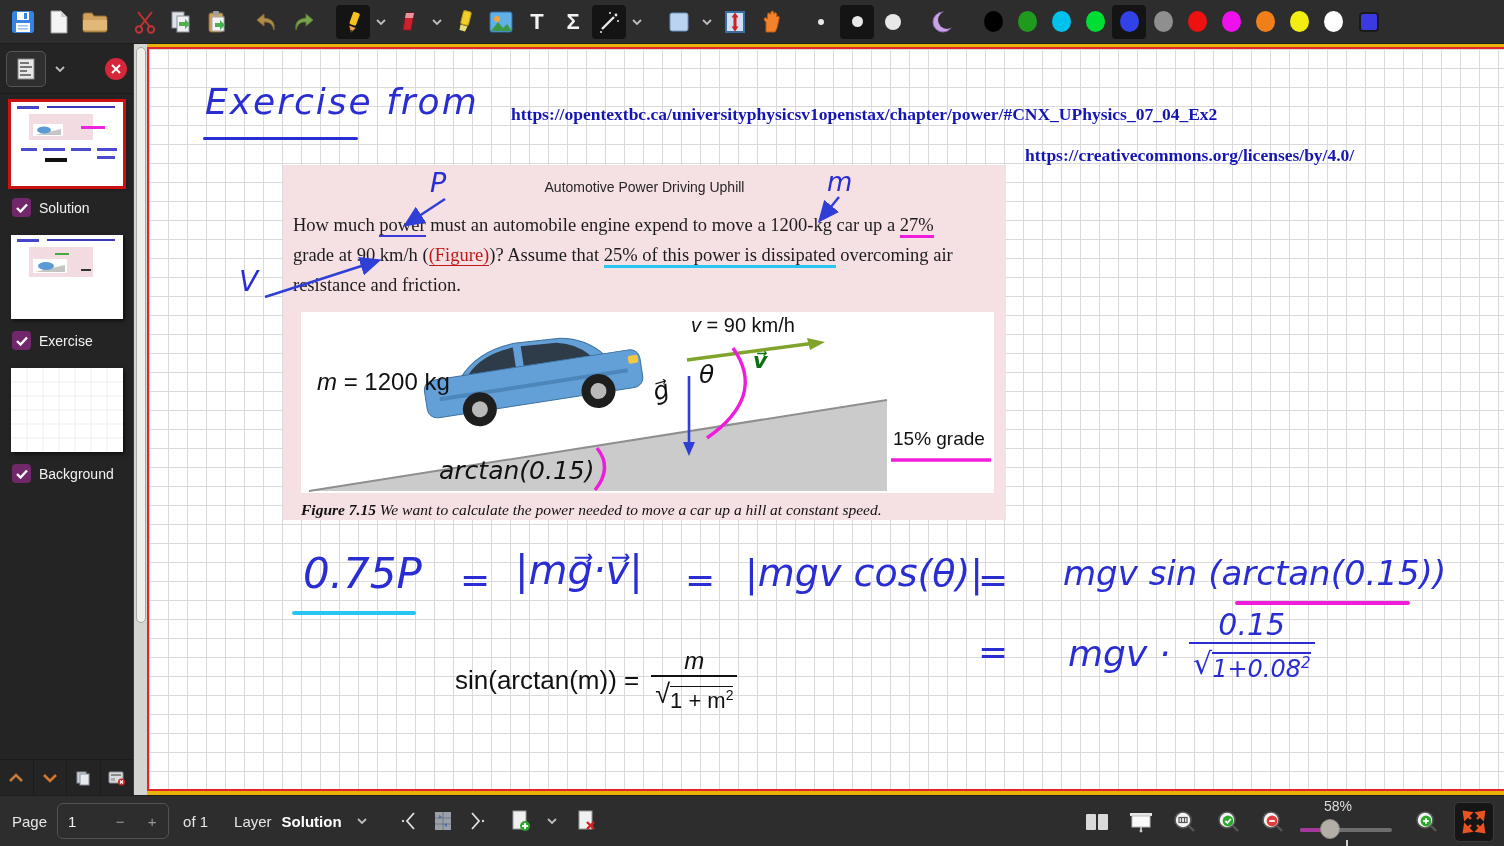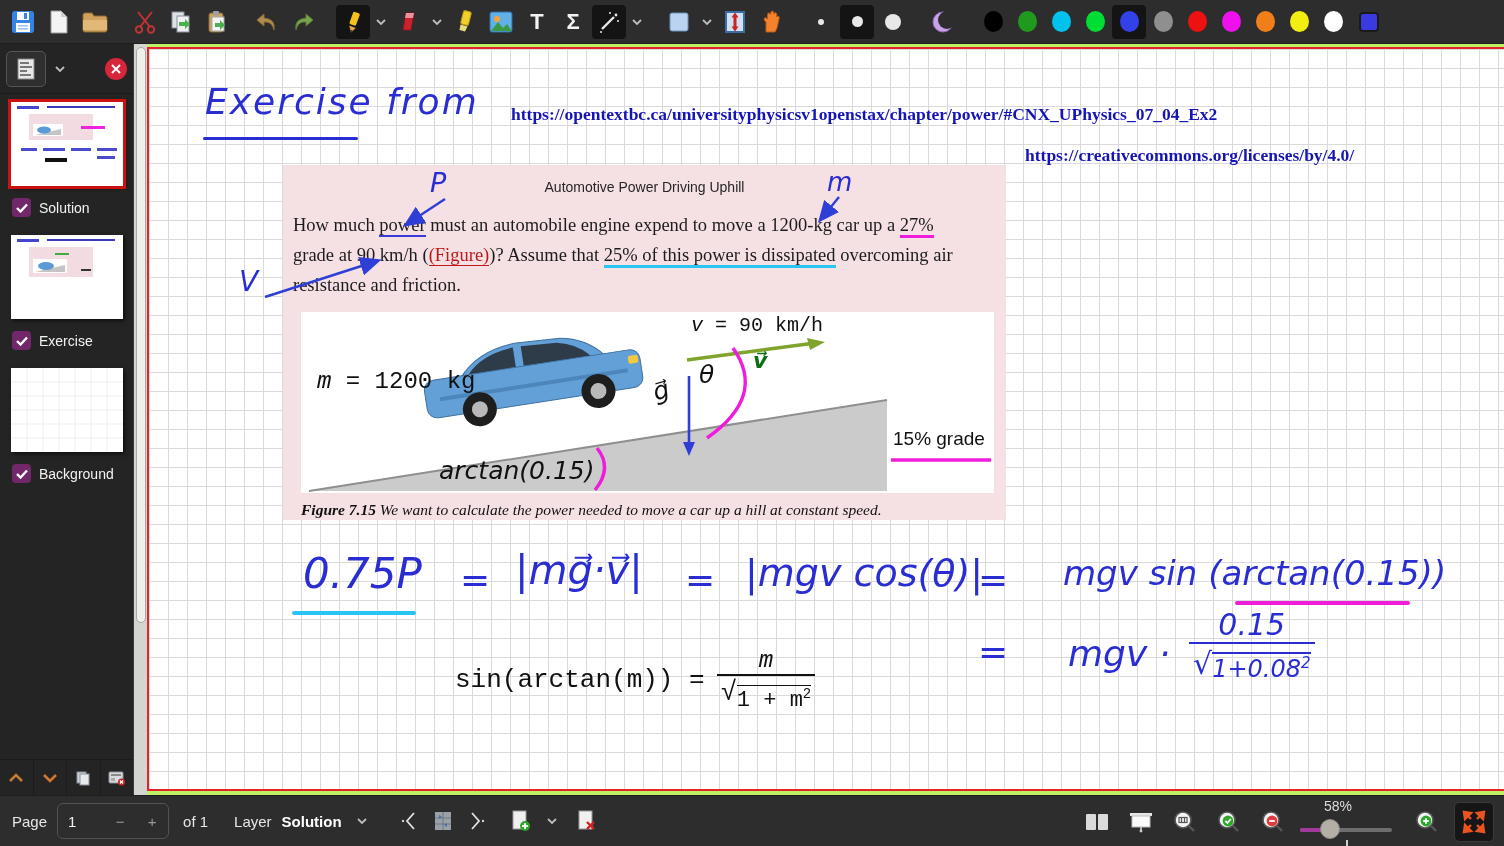--- a/index.html
+++ b/index.html
@@ -44,31 +44,31 @@
              border-right:1px solid #1c1c1c; }
   .sb-bbtn:last-child { border-right:none; }
 
   
   .vscroll { width:14px; background:#d4d4d0; position:relative; flex-shrink:0;
              border-left:1px solid #3a3a3a; }
   .vthumb { position:absolute; left:2px; top:3px; width:10px; height:576px;
             background:#efefec; border:1px solid #aaaaa4; border-radius:6px; }
 
   
-  .canvas { flex:1; position:relative; overflow:hidden; background:#bef264; }
+  .canvas { flex:1; position:relative; overflow:hidden; background:#eab308; }
   .page { position:absolute; left:0; top:3px; width:1420px; height:744px;
           background-color:#ffffff; border:2px solid #e4242c;
           background-image:linear-gradient(#dadadc 1px, transparent 1px),
                            linear-gradient(90deg,#dadadc 1px, transparent 1px);
           background-size:19px 19px; }
   .abs { position:absolute; }
 
   .hw  { font-family:"DejaVu Sans", sans-serif; font-style:italic; color:#2a2ed2; white-space:nowrap; }
   .hw-m{ font-family:"DejaVu Sans", sans-serif; font-style:italic; color:#ef1cdc; white-space:nowrap; }
-  .serif { font-family:Liberation Mono, monospace; }
+  .serif { font-family:Liberation Sans, sans-serif; }
 
   .hw-title { left:56px; top:32px; font-size:36px; letter-spacing:2px; }
   .hw-title-underline { left:54px; top:88px; width:155px; height:3px; background:#2a2ed2; border-radius:2px; }
   .link { font-family:"Liberation Serif", serif; font-weight:bold; color:#1515b5;
           white-space:nowrap; font-size:17.5px; }
   .link1 { left:362px; top:55px; }
   .link2 { left:876px; top:96px; }
 
   
   .problem-box { left:134px; top:116px; width:723px; height:355px; background:#f5e0e4; }

